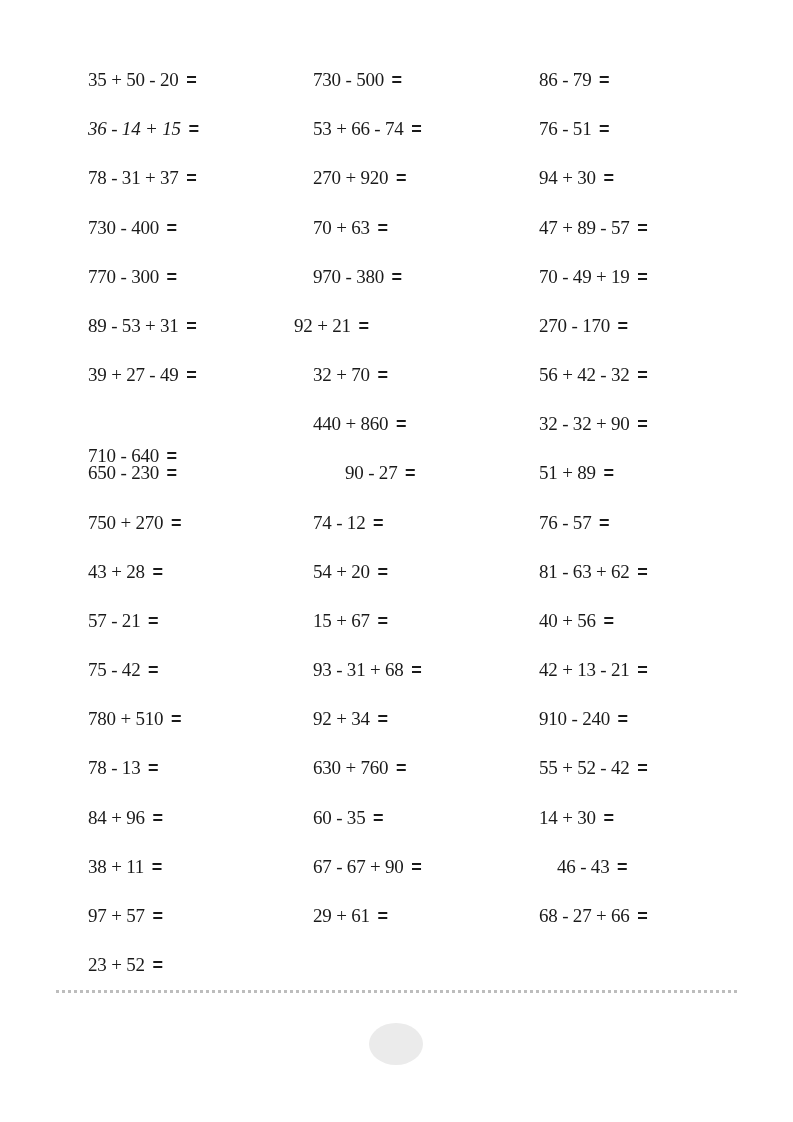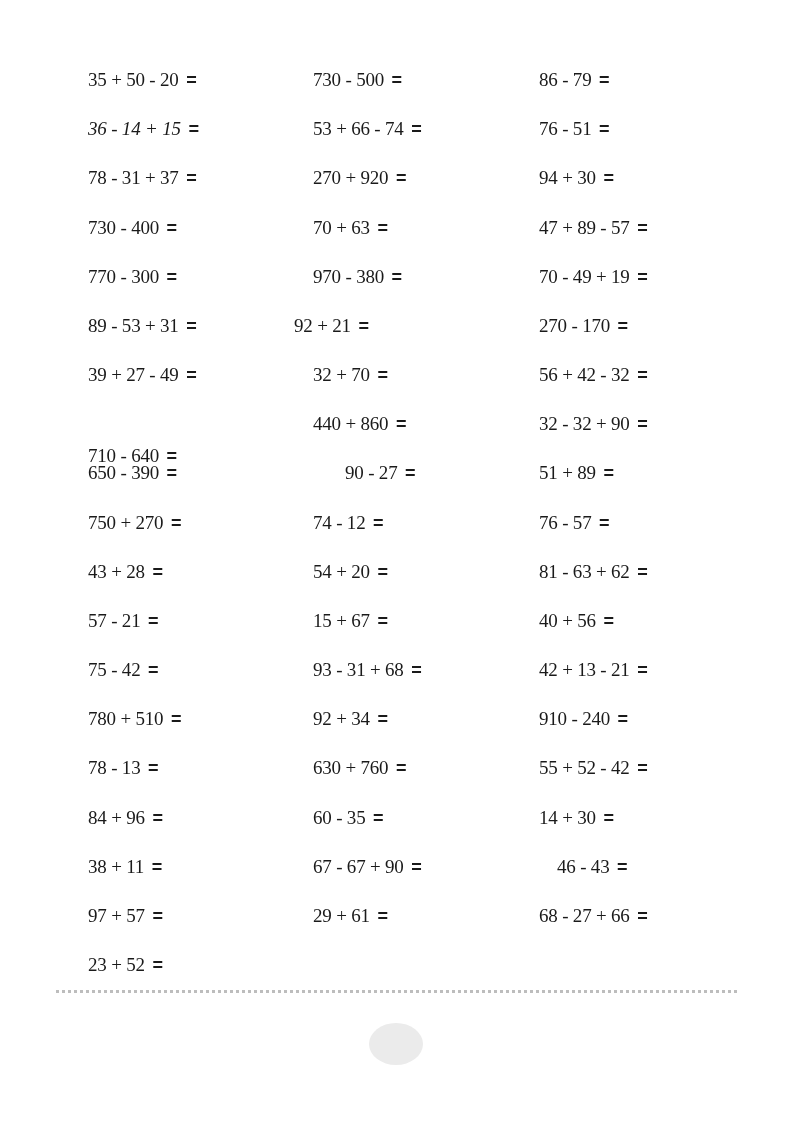--- a/index.html
+++ b/index.html
@@ -62,21 +62,21 @@
 <div class="worksheet" id="worksheet">
     <div>
       <div class="problem" style="left: 88px; top: 68px;"><span>35 + 50 - 20</span> <span class="eq-sign">=</span></div>
       <div class="problem" style="left: 88px; top: 117px; font-style: italic;"><span>36 - 14 + 15</span> <span class="eq-sign">=</span></div>
       <div class="problem" style="left: 88px; top: 166px;"><span>78 - 31 + 37</span> <span class="eq-sign">=</span></div>
       <div class="problem" style="left: 88px; top: 216px;"><span>730 - 400</span> <span class="eq-sign">=</span></div>
       <div class="problem" style="left: 88px; top: 265px;"><span>770 - 300</span> <span class="eq-sign">=</span></div>
       <div class="problem" style="left: 88px; top: 314px;"><span>89 - 53 + 31</span> <span class="eq-sign">=</span></div>
       <div class="problem" style="left: 88px; top: 363px;"><span>39 + 27 - 49</span> <span class="eq-sign">=</span></div>
       <div class="problem" style="left: 88px; top: 412px; margin-top: 32px;"><span>710 - 640</span> <span class="eq-sign">=</span></div>
-      <div class="problem" style="left: 88px; top: 461px;"><span>650 - 390</span> <span class="eq-sign">=</span></div>
+      <div class="problem" style="left: 88px; top: 461px;"><span>650 - 230</span> <span class="eq-sign">=</span></div>
       <div class="problem" style="left: 88px; top: 511px;"><span>750 + 270</span> <span class="eq-sign">=</span></div>
       <div class="problem" style="left: 88px; top: 560px;"><span>43 + 28</span> <span class="eq-sign">=</span></div>
       <div class="problem" style="left: 88px; top: 609px; text-align: center;"><span>57 - 21</span> <span class="eq-sign">=</span></div>
       <div class="problem" style="left: 88px; top: 658px;"><span>75 - 42</span> <span class="eq-sign">=</span></div>
       <div class="problem" style="left: 88px; top: 707px;"><span>780 + 510</span> <span class="eq-sign">=</span></div>
       <div class="problem" style="left: 88px; top: 756px;"><span>78 - 13</span> <span class="eq-sign">=</span></div>
       <div class="problem" style="left: 88px; top: 806px;"><span>84 + 96</span> <span class="eq-sign">=</span></div>
       <div class="problem" style="left: 88px; top: 855px;"><span>38 + 11</span> <span class="eq-sign">=</span></div>
       <div class="problem" style="left: 88px; top: 904px;"><span>97 + 57</span> <span class="eq-sign">=</span></div>
       <div class="problem" style="left: 88px; top: 953px;"><span>23 + 52</span> <span class="eq-sign">=</span></div>

